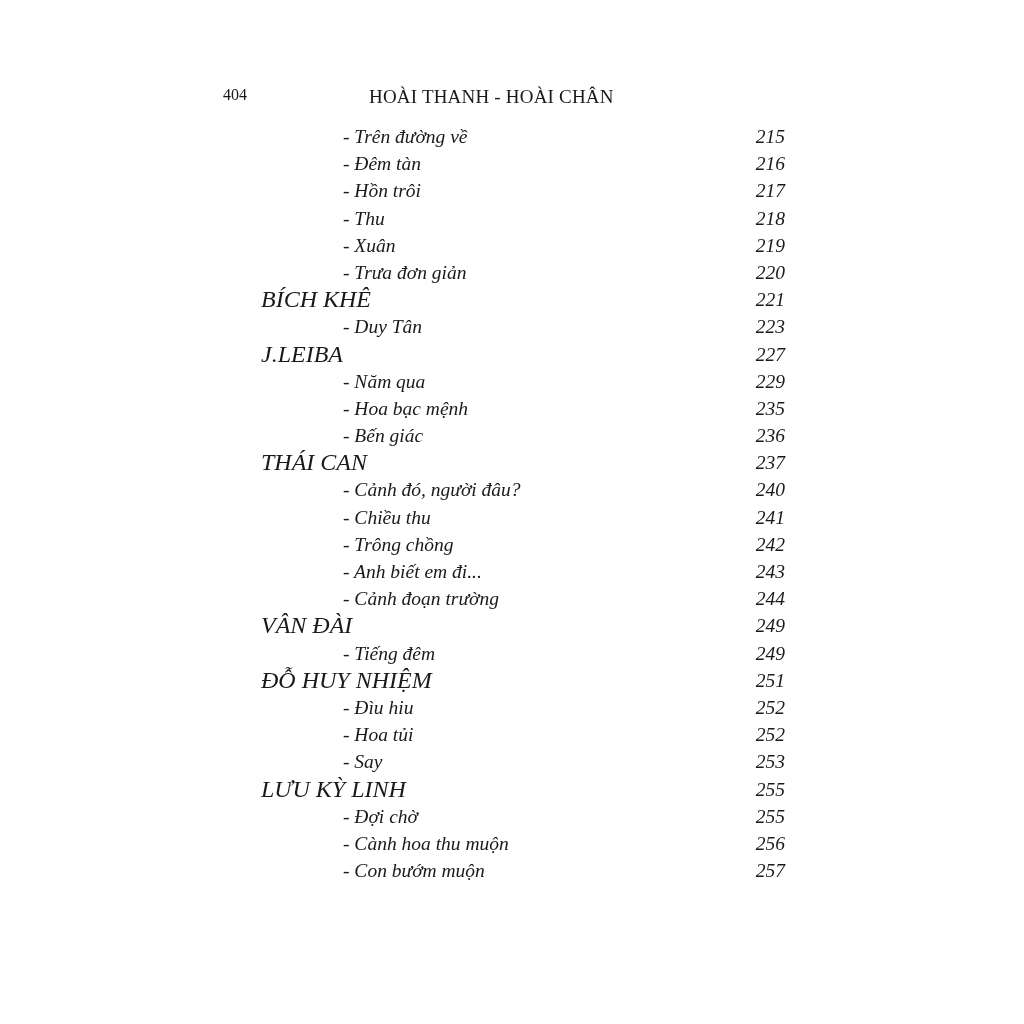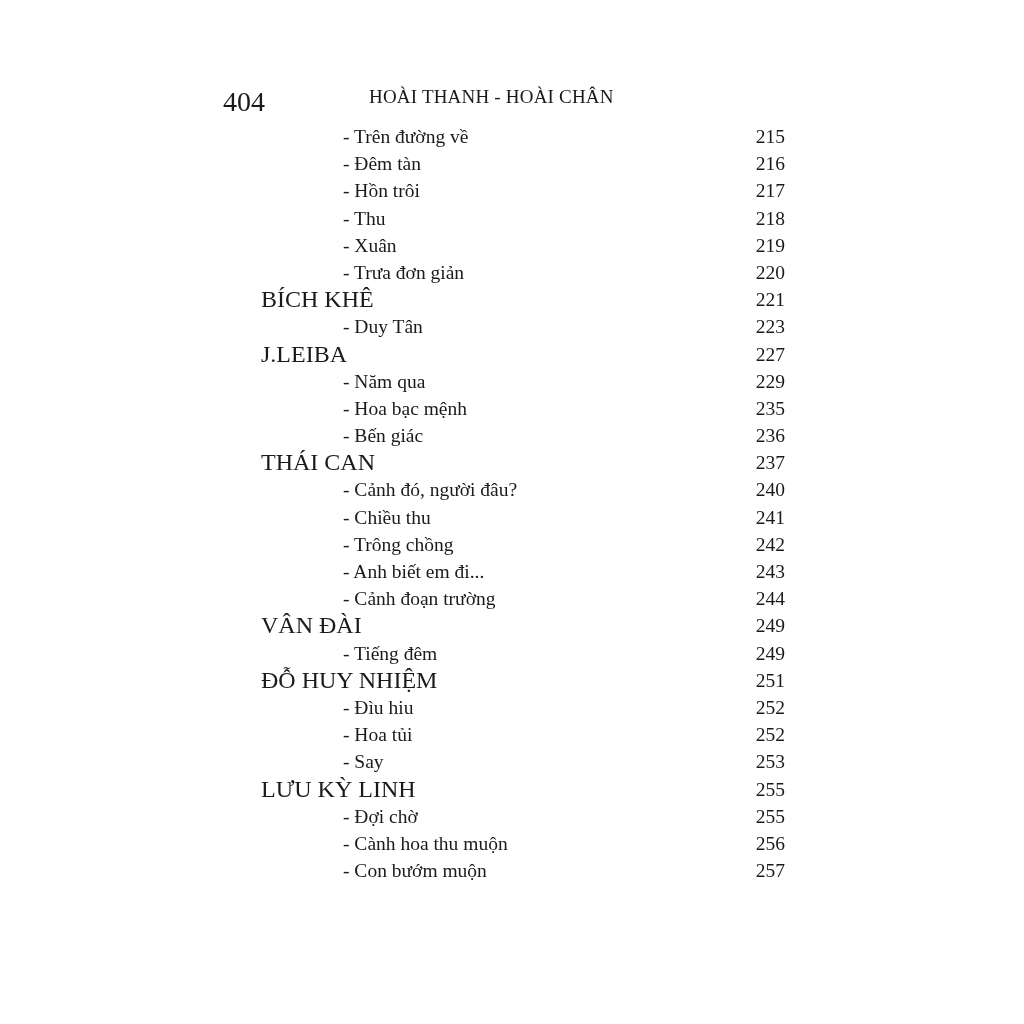--- a/index.html
+++ b/index.html
@@ -1,20 +1,20 @@
 <!DOCTYPE html>
 <html><head>
   <meta charset="utf-8">
   <style>
     html, body { margin: 0; padding: 0; background: #ffffff; }
     body { width: 1024px; height: 1024px; position: relative; overflow: hidden;
            font-family: "Liberation Serif", "DejaVu Serif", serif; color: #1a1a1a; }
-    .page-number { position: absolute; left: 223px; top: 86px; font-size: 28px; }
+    .page-number { position: absolute; left: 223px; top: 86px; font-size: 16px; }
     .running-head { position: absolute; left: 369px; top: 86px; font-size: 19px; letter-spacing: 0.2px; }
-    .toc { position: absolute; left: 0; top: 123px; width: 1012px; }
+    .toc { position: absolute; left: 0; top: 123px; width: 1012px; font-style: italic; }
     .row { position: relative; height: 27.2px; font-size: 19.5px; line-height: 27.2px; }
     .row .title { position: absolute; white-space: nowrap; }
     .row.author .title { left: 261px; font-size: 24px; }
     .row.poem .title { left: 343px; }
     .row .pg { position: absolute; right: 227px; text-align: center; }
   </style>
 </head>
 <body>
 
 <div>

